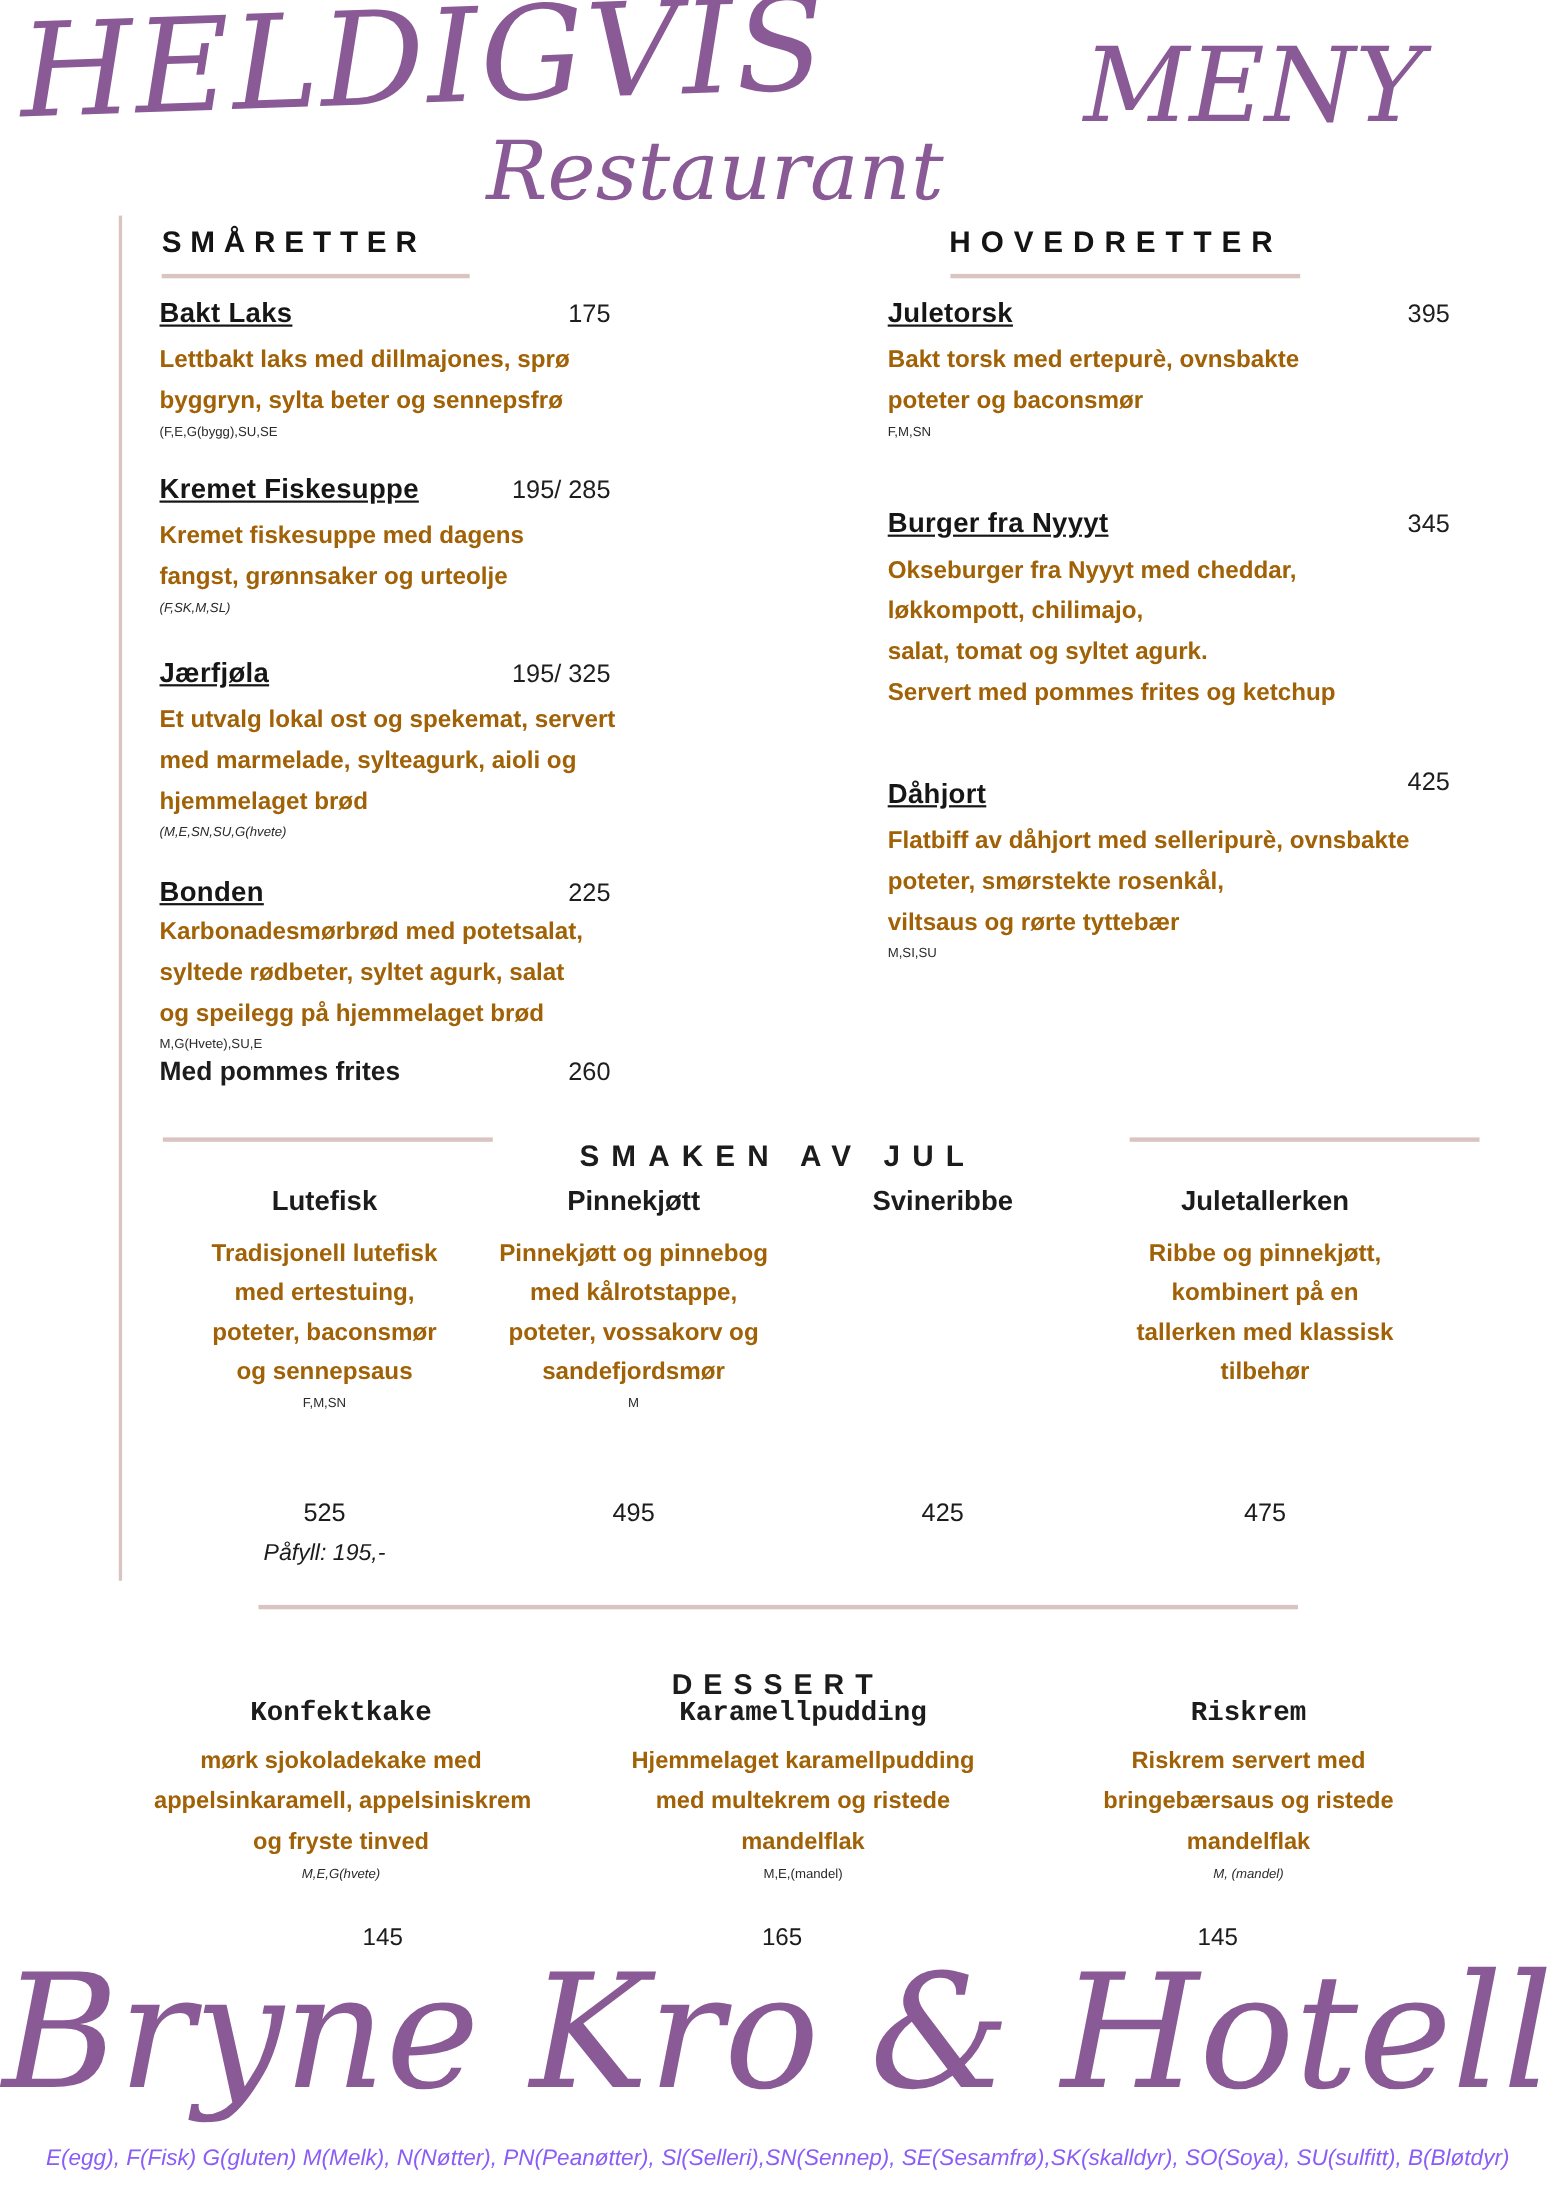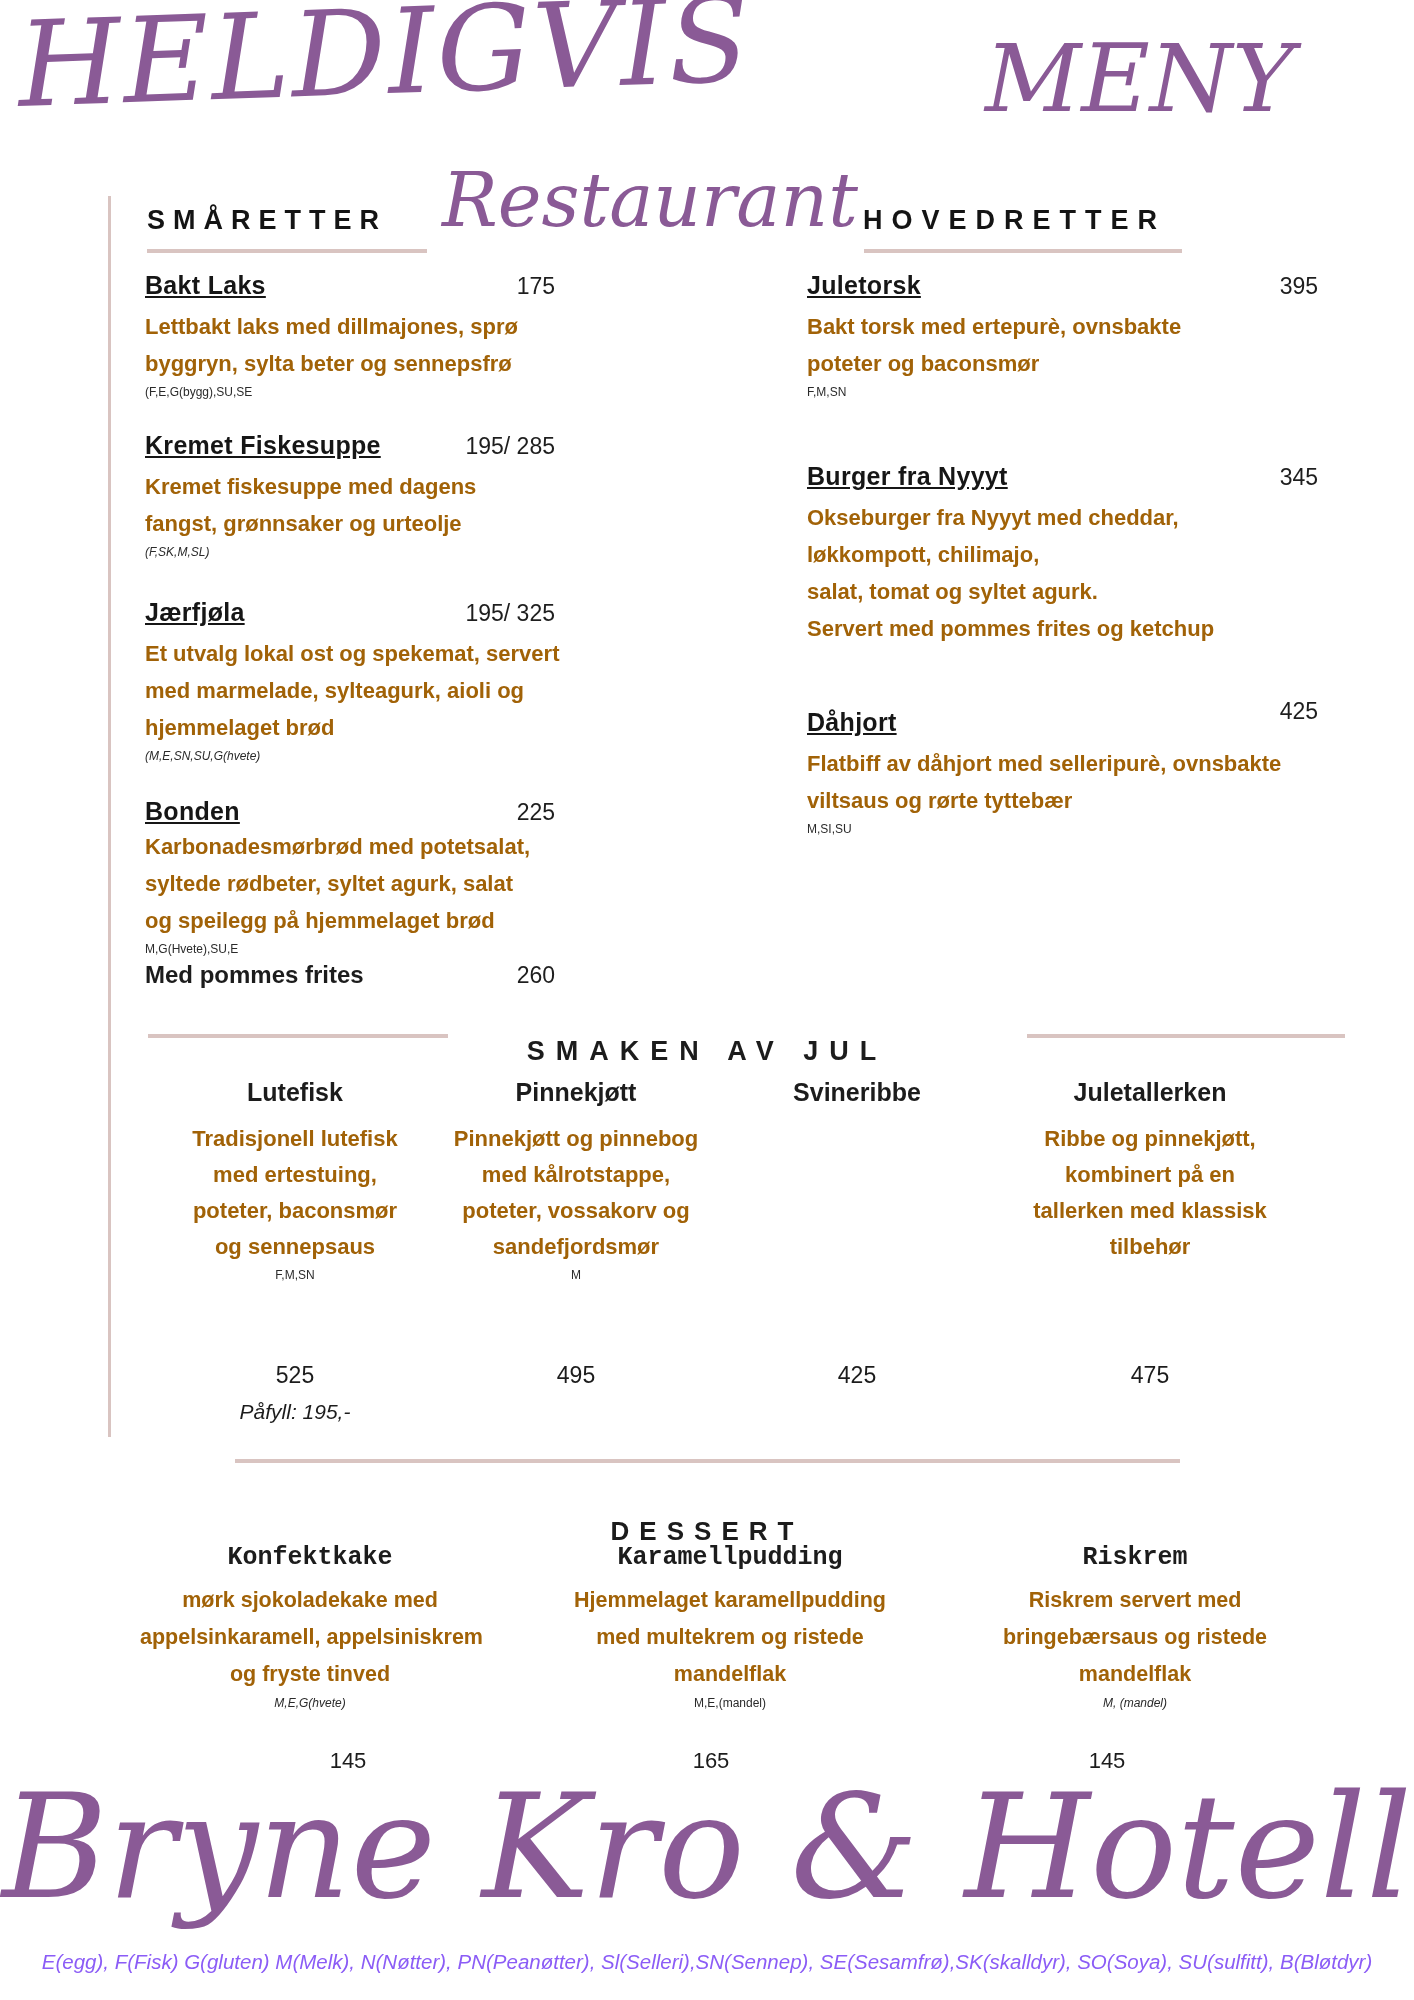--- a/index.html
+++ b/index.html
@@ -7,21 +7,21 @@
   .page {
     position:relative; width:1414px; height:2000px; background:#fff;
     font-family:"Liberation Sans", sans-serif; color:#1c1c1c; overflow:hidden;
   }
   .script {
     font-family:"DejaVu Serif", serif; font-style:italic;
     color:var(--purple); white-space:nowrap; line-height:1.05;
   }
   .brand      { position:absolute; left:16px;  top:4px;   font-size:118px; letter-spacing:2px; transform:rotate(-2deg); transform-origin:left top;}
   .meny       { position:absolute; left:985px; top:30px;  font-size:94px; }
-  .restaurant { position:absolute; left:442px; top:118px; font-size:74px;margin-top:44px; }
+  .restaurant { position:absolute; left:442px; top:118px; font-size:74px; }
   .kro        { position:absolute; left:0; right:0; top:1772px; text-align:center; font-size:144px; }
 
   .vline { position:absolute; left:108px; top:196px; width:3px; height:1241px; background:var(--pink); }
 
   .sec-h { font-weight:700; font-size:27px; letter-spacing:8px; color:#141414; margin:0 0 13px 2px; }
   .rule  { height:4px; background:var(--pink); width:280px; margin-left:2px; }
 
   .col { position:absolute; top:205px; }
   .col.left  { left:145px; width:410px; }
   .col.right { left:807px; width:511px; }
@@ -168,20 +168,21 @@
 
     </article>
 
     <article class="item" style="margin-top:61px">
       <div class="item-head">
         <h3>Dåhjort</h3>
         <span class="price up">425</span>
       </div>
       <div class="desc">
           <div class="line">Flatbiff av dåhjort med selleripurè, ovnsbakte</div>
+          <div class="line">poteter, smørstekte rosenkål,</div>
           <div class="line">viltsaus og rørte tyttebær</div>
         </div>
       <div class="allerg">M,SI,SU</div>
     </article>
   </section>
 
   <h2 class="jul-title">SMAKEN AV JUL</h2>
   <div class="hline jul-line-l"></div>
   <div class="hline jul-line-r"></div>
 

